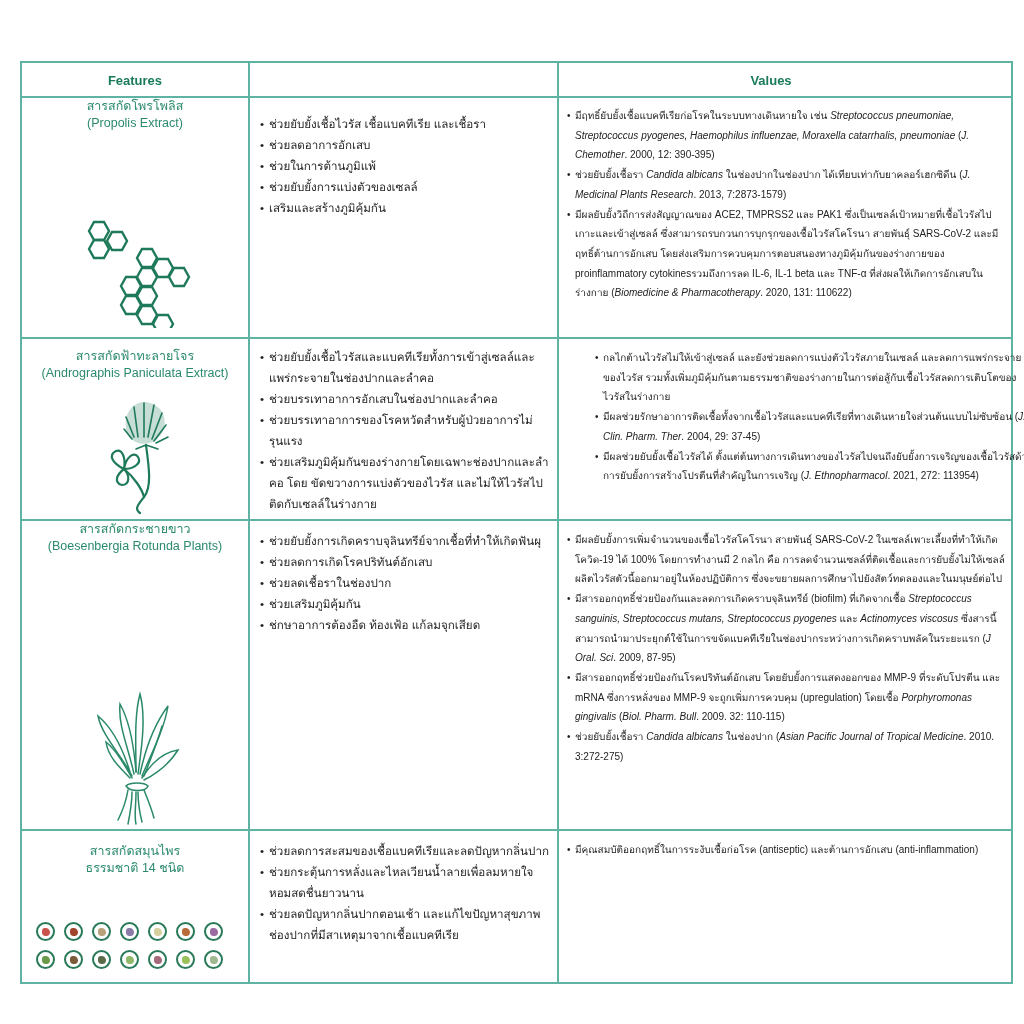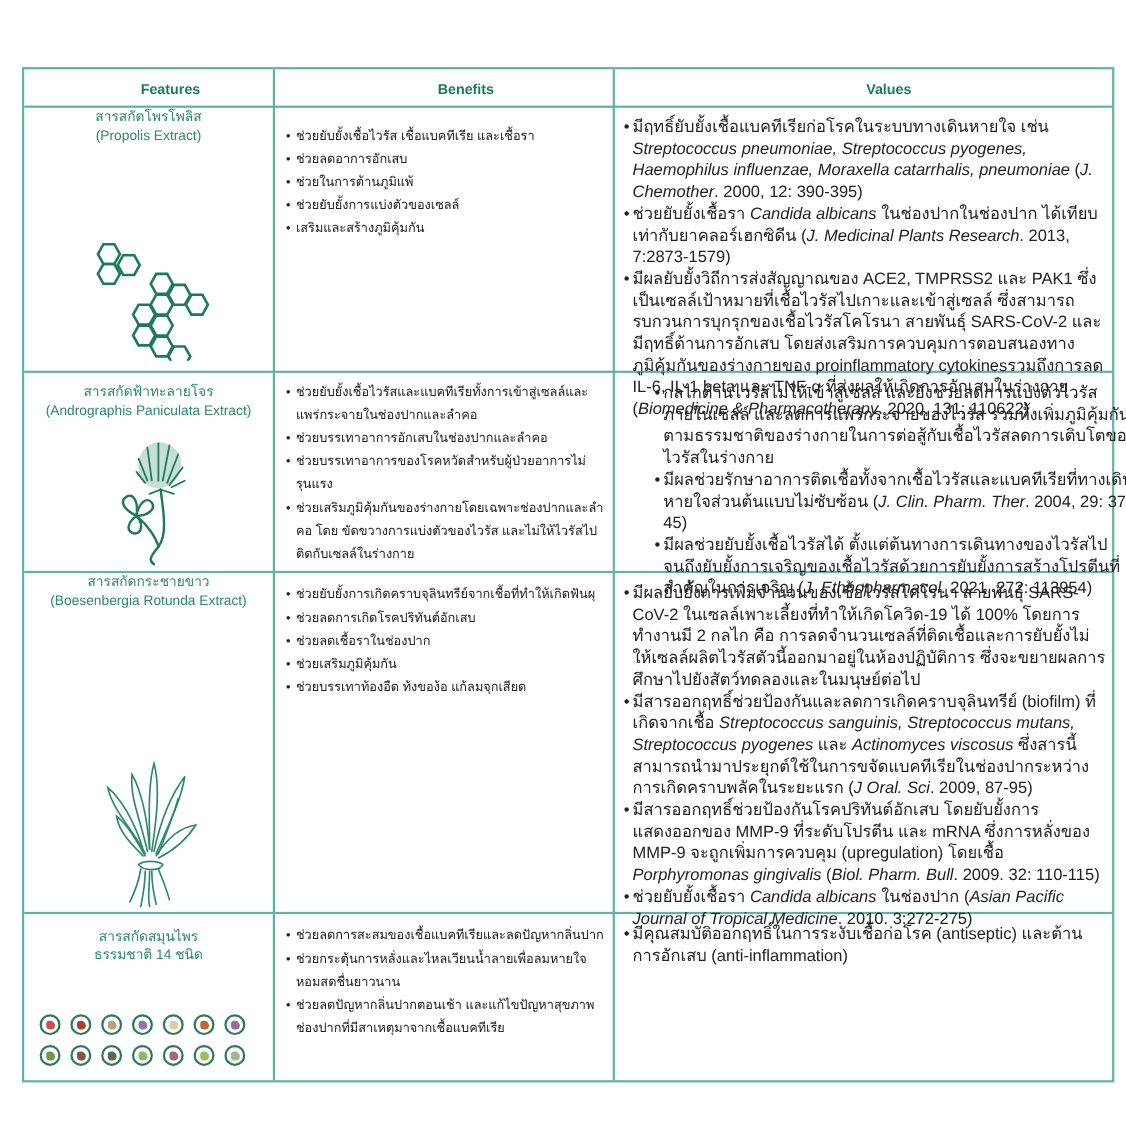--- a/index.html
+++ b/index.html
@@ -3,27 +3,27 @@
 <meta charset="utf-8">
 <style>
   html, body { margin:0; padding:0; background:#ffffff; }
   body { width:1024px; height:1024px; position:relative; overflow:hidden;
          font-family:"Liberation Sans","DejaVu Sans",sans-serif; color:#1e1e1e; }
   .tbl { position:absolute; left:20px; top:61px; width:993px; height:923px;
          border:2px solid #5fb3a3; box-sizing:border-box; }
   .vline { position:absolute; top:0; bottom:0; width:2px; background:#5fb3a3; }
   .hline { position:absolute; left:0; right:0; height:2px; background:#5fb3a3; }
   .hdr { position:absolute; top:0; height:34px; display:flex; align-items:center;
-         justify-content:center; font-weight:bold; font-size:13px; color:#1a7a5c;padding-left:20px; }
+         justify-content:center; font-weight:bold; font-size:13px; color:#1a7a5c; }
   .cell { position:absolute; box-sizing:border-box; }
   .feat-title { text-align:center; color:#2b8a6e; font-size:12.5px; line-height:17px; }
   .list { margin:0; padding:0; list-style:none; font-size:11.6px; line-height:21px; color:#222; }
   .list li { position:relative; padding-left:9px; }
   .list li::before { content:"•"; position:absolute; left:0; top:0; }
-  .vals { margin:0; padding:0; list-style:none; font-size:15px; line-height:19.7px; color:#222; }
+  .vals { margin:0; padding:0; list-style:none; font-size:10px; line-height:19.7px; color:#222; }
   .vals li { position:relative; padding-left:8px; }
   .vals li::before { content:"•"; position:absolute; left:0; top:0; }
   .vals i { font-style:italic; }
   .icon-circle { position:absolute; width:19px; height:19px; border-radius:50%;
                  border:2px solid #2a7a5a; box-sizing:border-box; overflow:hidden; }
   .icon-circle span { position:absolute; left:4px; top:4px; width:8px; height:8px; border-radius:40% 60% 50% 50%; }
 </style>
 </head>
 <body>
 
@@ -31,22 +31,21 @@
 
   <div class="vline" style="left:226px"></div>
   <div class="vline" style="left:535px"></div>
 
   <div class="hline" style="top:33px"></div>
   <div class="hline" style="top:274px"></div>
   <div class="hline" style="top:456px"></div>
   <div class="hline" style="top:766px"></div>
 
   <div class="hdr" style="left:0;width:226px">Features</div>
-  <div class="hdr" style="left:228px;width:307px">Benefits</div>
-  <div class="hdr" style="left:554px;width:424px">Values</div>
+  <div class="hdr" style="left:537px;width:424px">Values</div>
 
   <div class="cell" style="left:0;top:35px;width:226px;height:239px">
     <div class="feat-title" style="margin-top:0">
       <div>สารสกัดโพรโพลิส</div>
       <div>(Propolis Extract)</div>
     </div>
     <svg style="position:absolute;left:55px;top:120px" width="120" height="110" viewBox="0 0 120 110">
       <g fill="none" stroke="#1f7a5a" stroke-width="2.4">
         <polygon points="10,9 15,0 25,0 30,9 25,18 15,18" transform="translate(2,4)"></polygon>
         <polygon points="10,9 15,0 25,0 30,9 25,18 15,18" transform="translate(20,14)"></polygon>
@@ -120,21 +119,21 @@
     <ul class="vals">
         <li><span>กลไกต้านไวรัสไม่ให้เข้าสู่เซลล์ และยังช่วยลดการแบ่งตัวไวรัสภายในเซลล์ และลดการแพร่กระจายของไวรัส รวมทั้งเพิ่มภูมิคุ้มกันตามธรรมชาติของร่างกายในการต่อสู้กับเชื้อไวรัสลดการเติบโตของไวรัสในร่างกาย</span></li>
         <li><span>มีผลช่วยรักษาอาการติดเชื้อทั้งจากเชื้อไวรัสและแบคทีเรียที่ทางเดินหายใจส่วนต้นแบบไม่ซับซ้อน</span><span> (</span><i>J. Clin. Pharm. Ther</i><span>. 2004, 29: 37-45)</span></li>
         <li><span>มีผลช่วยยับยั้งเชื้อไวรัสได้ ตั้งแต่ต้นทางการเดินทางของไวรัสไปจนถึงยับยั้งการเจริญของเชื้อไวรัสด้วยการยับยั้งการสร้างโปรตีนที่สำคัญในการเจริญ</span><span> (</span><i>J. Ethnopharmacol</i><span>. 2021, 272: 113954)</span></li>
       </ul>
   </div>
 
   <div class="cell" style="left:0;top:458px;width:226px;height:308px">
     <div class="feat-title" style="">
       <div>สารสกัดกระชายขาว</div>
-      <div>(Boesenbergia Rotunda Extract)</div>
+      <div>(Boesenbergia Rotunda Plants)</div>
     </div>
     <svg style="position:absolute;left:70px;top:165px" width="90" height="140" viewBox="0 0 90 140">
       <g fill="none" stroke="#2a8a68" stroke-width="1.5" stroke-linecap="round">
         <path d="M40 90 C30 70 10 50 6 30 C18 40 30 60 38 86"></path>
         <path d="M42 88 C36 60 26 40 28 18 C38 36 42 60 44 86"></path>
         <path d="M44 86 C44 60 42 30 48 8 C54 30 50 60 46 88"></path>
         <path d="M48 88 C54 60 64 36 76 20 C72 44 60 66 50 90"></path>
         <path d="M50 92 C60 76 72 66 86 64 C76 80 64 88 52 94"></path>
         <path d="M38 92 C26 80 16 70 14 56 C24 64 32 78 40 92"></path>
         <path d="M52 90 C60 70 66 54 70 40"></path>
@@ -146,21 +145,21 @@
         <path d="M44 106 C44 120 42 130 44 138"></path>
       </g>
     </svg>
   </div>
   <div class="cell" style="left:238px;top:467px;width:295px">
     <ul class="list">
       <li>ช่วยยับยั้งการเกิดคราบจุลินทรีย์จากเชื้อที่ทำให้เกิดฟันผุ</li>
       <li>ช่วยลดการเกิดโรคปริทันต์อักเสบ</li>
       <li>ช่วยลดเชื้อราในช่องปาก</li>
       <li>ช่วยเสริมภูมิคุ้มกัน</li>
-      <li>ช่วยบรรเทาท้องอืด ท้งของ้อ แก้ลมจุกเสียด</li>
+      <li>ช่กษาอาการต้องอืด ท้องเฟ้อ แก้ลมจุกเสียด</li>
     </ul>
   </div>
   <div class="cell" style="left:545px;top:467px;width:440px">
     <ul class="vals">
         <li><span>มีผลยับยั้งการเพิ่มจำนวนของเชื้อไวรัสโคโรนา สายพันธุ์ SARS-CoV-2  ในเซลล์เพาะเลี้ยงที่ทำให้เกิดโควิด-19 ได้ 100% โดยการทำงานมี 2 กลไก คือ การลดจำนวนเซลล์ที่ติดเชื้อและการยับยั้งไม่ให้เซลล์ผลิตไวรัสตัวนี้ออกมาอยู่ในห้องปฏิบัติการ ซึ่งจะขยายผลการศึกษาไปยังสัตว์ทดลองและในมนุษย์ต่อไป</span></li>
         <li><span>มีสารออกฤทธิ์ช่วยป้องกันและลดการเกิดคราบจุลินทรีย์ (biofilm) ที่เกิดจากเชื้อ </span><i>Streptococcus sanguinis, Streptococcus mutans, Streptococcus pyogenes</i><span>  และ </span><i>Actinomyces viscosus</i><span> ซึ่งสารนี้สามารถนำมาประยุกต์ใช้ในการขจัดแบคทีเรียในช่องปากระหว่างการเกิดคราบพลัคในระยะแรก (</span><i>J Oral. Sci</i><span>. 2009, 87-95)</span></li>
         <li><span>มีสารออกฤทธิ์ช่วยป้องกันโรคปริทันต์อักเสบ โดยยับยั้งการแสดงออกของ MMP-9 ที่ระดับโปรตีน และ mRNA ซึ่งการหลั่งของ MMP-9 จะถูกเพิ่มการควบคุม (upregulation) โดยเชื้อ  </span><i>Porphyromonas gingivalis</i><span> (</span><i>Biol. Pharm. Bull</i><span>. 2009. 32:  110-115)</span></li>
         <li><span>ช่วยยับยั้งเชื้อรา </span><i>Candida albicans</i><span> ในช่องปาก (</span><i>Asian Pacific Journal of Tropical Medicine</i><span>. 2010. 3:272-275)</span></li>
       </ul>
   </div>

